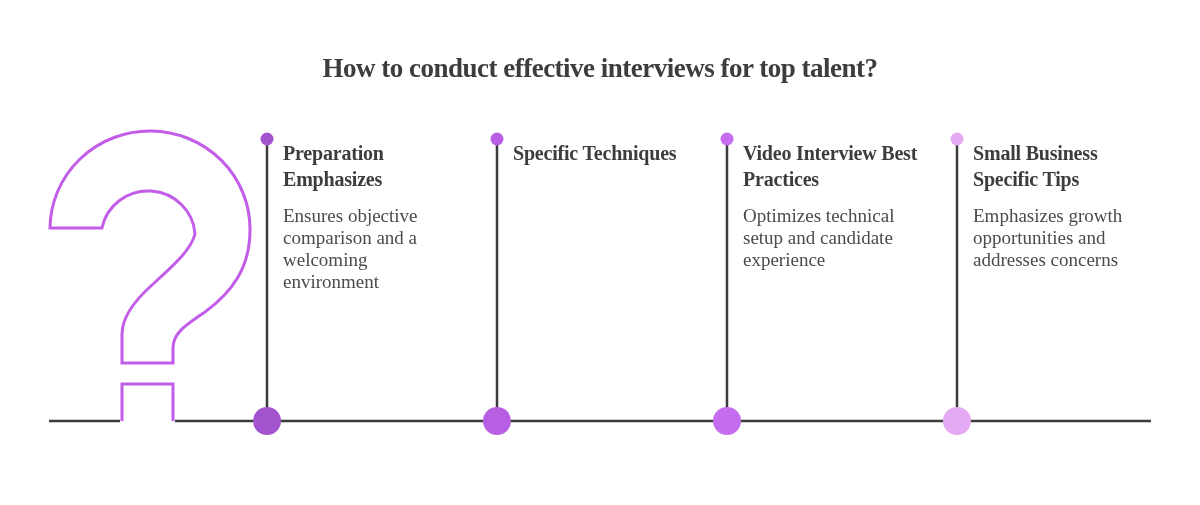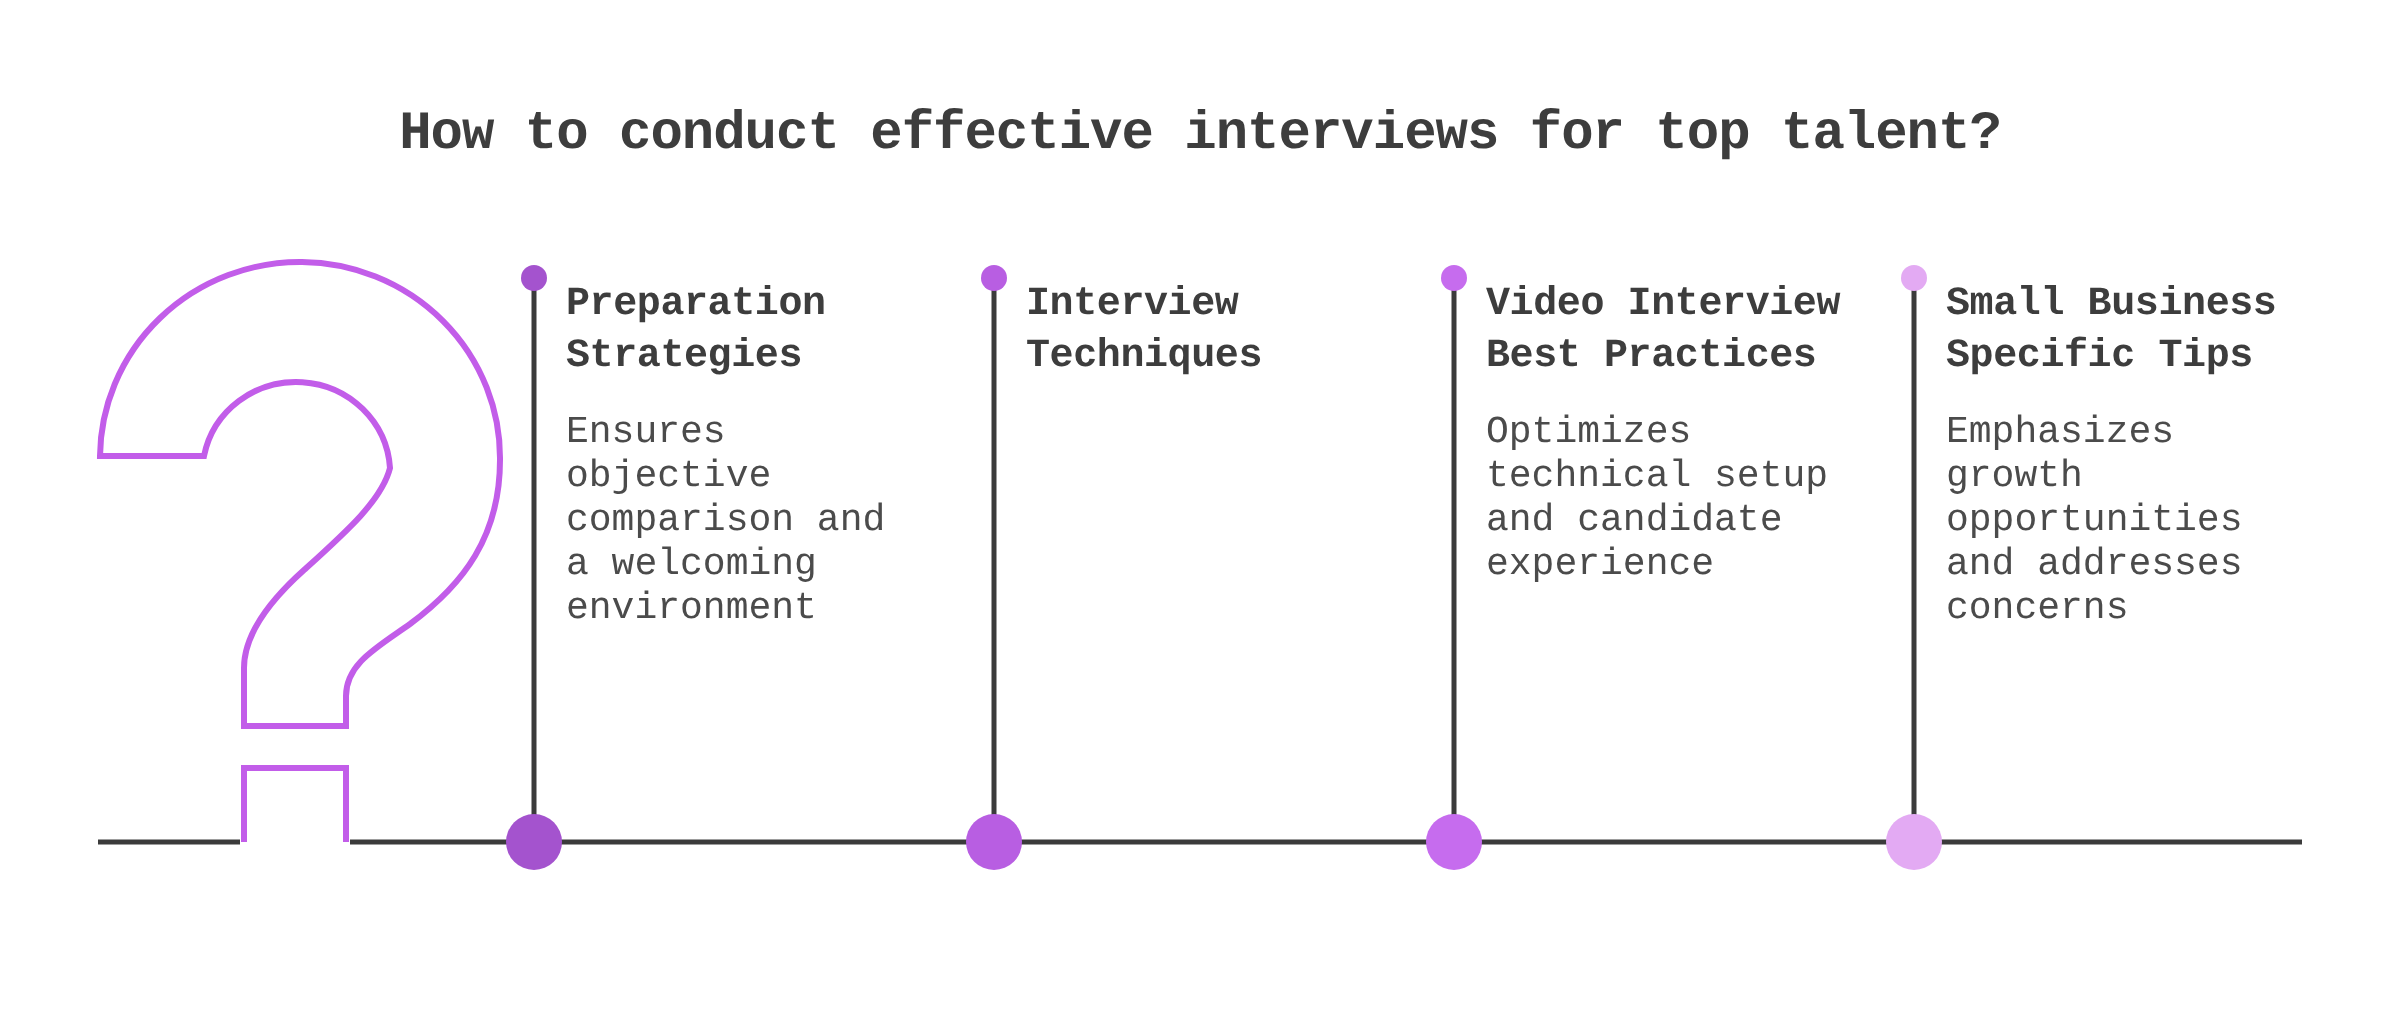--- a/index.html
+++ b/index.html
@@ -2,21 +2,21 @@
 <html style="--color-question-mark: #c25de9; --color-line: #3b3b3b; --color-title-text: #3d3d3d; --color-heading-text: #3d3d3d; --color-body-text: #4b4b4b;"><head>
 <meta charset="utf-8">
 <style>
   html, body { margin: 0; padding: 0; background: #ffffff; }
   .canvas {
     position: relative;
     width: 1200px;
     height: 505px;
     background: #ffffff;
     overflow: hidden;
-    font-family: Liberation Mono, monospace;
+    font-family: Liberation Serif, serif;
   }
   .title {
     position: absolute;
     left: 0; right: 0; top: 51px;
     margin: 0;
     text-align: center;
     font-size: 27px;
     line-height: 34px;
     font-weight: bold;
     letter-spacing: -0.5px;
@@ -74,26 +74,26 @@
     <circle cx="727" cy="139" r="6.5" fill="#c66cee"></circle>
     <circle cx="957" cy="139" r="6.5" fill="#e3aaf3"></circle>
 
     <circle cx="267" cy="421" r="14" fill="#a453ce"></circle>
     <circle cx="497" cy="421" r="14" fill="#b85ee2"></circle>
     <circle cx="727" cy="421" r="14" fill="#c66cee"></circle>
     <circle cx="957" cy="421" r="14" fill="#e3aaf3"></circle>
   </svg>
 
   <div class="col" style="left:283px">
-    <h2>Preparation Strategies</h2>
+    <h2>Preparation Emphasizes</h2>
     <p>Ensures objective comparison and a welcoming environment</p>
   </div>
 
   <div class="col" style="left:513px">
-    <h2>Interview Techniques</h2>
+    <h2>Specific Techniques</h2>
   </div>
 
   <div class="col" style="left:973px">
     <h2>Small Business Specific Tips</h2>
     <p>Emphasizes growth opportunities and addresses concerns</p>
   </div>
 
   <div class="col" style="left:743px">
     <h2>Video Interview Best Practices</h2>
     <p>Optimizes technical setup and candidate experience</p>

